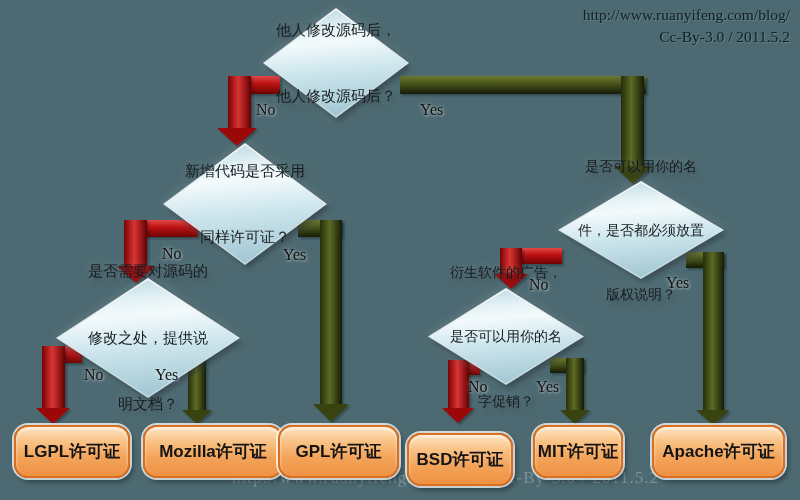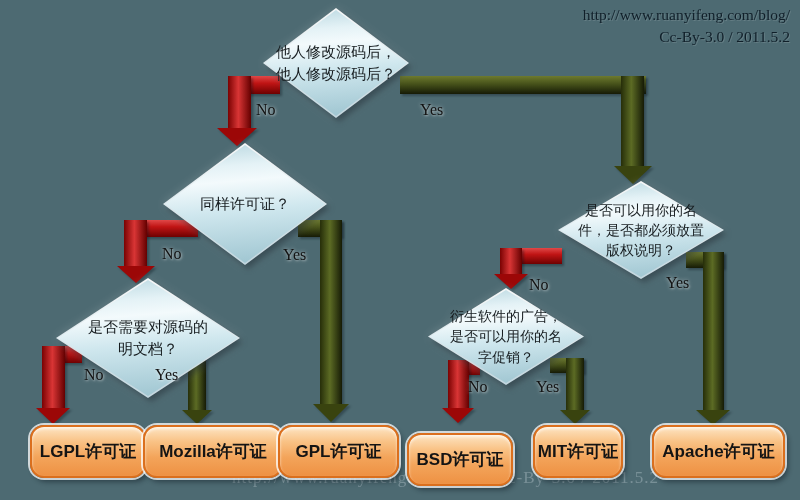--- a/index.html
+++ b/index.html
@@ -5,21 +5,21 @@
   html,body{margin:0;padding:0;}
   body{font-family:"Liberation Sans",sans-serif;}
   .canvas{position:relative;width:800px;height:500px;background:#4d6a72;overflow:hidden;}
 
   
   .diamond{position:absolute;filter:drop-shadow(3px 4px 3px rgba(8,20,28,.45)) drop-shadow(0 0 5px rgba(255,255,255,.18));z-index:3;}
   .diamond .rim{position:absolute;inset:0;clip-path:polygon(50% 0,100% 50%,50% 100%,0 50%);background:linear-gradient(180deg,rgba(255,255,255,.95),rgba(210,230,238,.9));}
   .diamond .fill{position:absolute;inset:2px;clip-path:polygon(50% 0,100% 50%,50% 100%,0 50%);
     background:linear-gradient(175deg,#b7d6df 0%,#e4f2f6 20%,#f3fafc 32%,#cfe7ee 55%,#9ac2ce 100%);}
   .diamond .txt{position:absolute;inset:0;display:flex;flex-direction:column;align-items:center;justify-content:center;
-    text-align:center;color:#161c1f;font-size:15px;line-height:1.5;font-weight:500;}
+    text-align:center;color:#161c1f;font-size:15px;line-height:1.5;font-weight:500;gap:44px;}
   .diamond.small .txt{font-size:14px;line-height:1.45;}
 
   
   .lic{position:absolute;height:53px;border:2px solid #db6f1d;border-radius:14px;z-index:3;box-sizing:border-box;
     background:linear-gradient(180deg,#fde4c2 0%,#f9c285 30%,#f3a45a 62%,#ee9143 100%);
     box-shadow:0 0 0 2px rgba(255,255,255,.75),3px 4px 5px rgba(8,20,28,.45),inset 0 2px 3px rgba(255,255,255,.65);
     display:flex;align-items:center;justify-content:center;color:#141414;font-size:17px;font-weight:600;}
 
   
   .seg{position:absolute;z-index:1;filter:drop-shadow(2px 2px 1px rgba(8,20,28,.35));}
@@ -123,29 +123,31 @@
     <div class="txt">
       <span>他人修改源码后，</span>
       <span>他人修改源码后？</span>
     </div>
   </div>
 
   <div class="diamond" style="left:163px;top:143px;width:164px;height:122px;">
     <div class="rim"></div>
       <div class="fill"></div>
     <div class="txt">
+      <span>新增代码是否采用</span>
       <span>同样许可证？</span>
     </div>
   </div>
 
   <div class="diamond" style="left:56px;top:278px;width:184px;height:120px;">
     <div class="rim"></div>
       <div class="fill"></div>
     <div class="txt">
       <span>是否需要对源码的</span>
+      <span>修改之处，提供说</span>
       <span>明文档？</span>
     </div>
   </div>
 
   <div class="diamond small" style="left:558px;top:181px;width:166px;height:98px;">
     <div class="rim"></div>
       <div class="fill"></div>
     <div class="txt">
       <span>是否可以用你的名</span>
       <span>件，是否都必须放置</span>
@@ -156,21 +158,21 @@
   <div class="diamond small" style="left:428px;top:288px;width:156px;height:97px;">
     <div class="rim"></div>
       <div class="fill"></div>
     <div class="txt">
       <span>衍生软件的广告，</span>
       <span>是否可以用你的名</span>
       <span>字促销？</span>
     </div>
   </div>
 
-  <div class="lic" style="left:30px;top:425px;width:116px;">LGPL许可证</div>
+  <div class="lic" style="left:14px;top:425px;width:116px;">LGPL许可证</div>
   <div class="lic" style="left:143px;top:425px;width:140px;">Mozilla许可证</div>
   <div class="lic" style="left:278px;top:425px;width:121px;">GPL许可证</div>
   <div class="lic" style="left:407px;top:425px;width:106px;margin-top:8px;">BSD许可证</div>
   <div class="lic" style="left:533px;top:425px;width:90px;">MIT许可证</div>
   <div class="lic" style="left:652px;top:425px;width:133px;">Apache许可证</div>
 
   <div class="credit">
     <div>http://www.ruanyifeng.com/blog/</div>
     <div>Cc-By-3.0 / 2011.5.2</div>
   </div>

